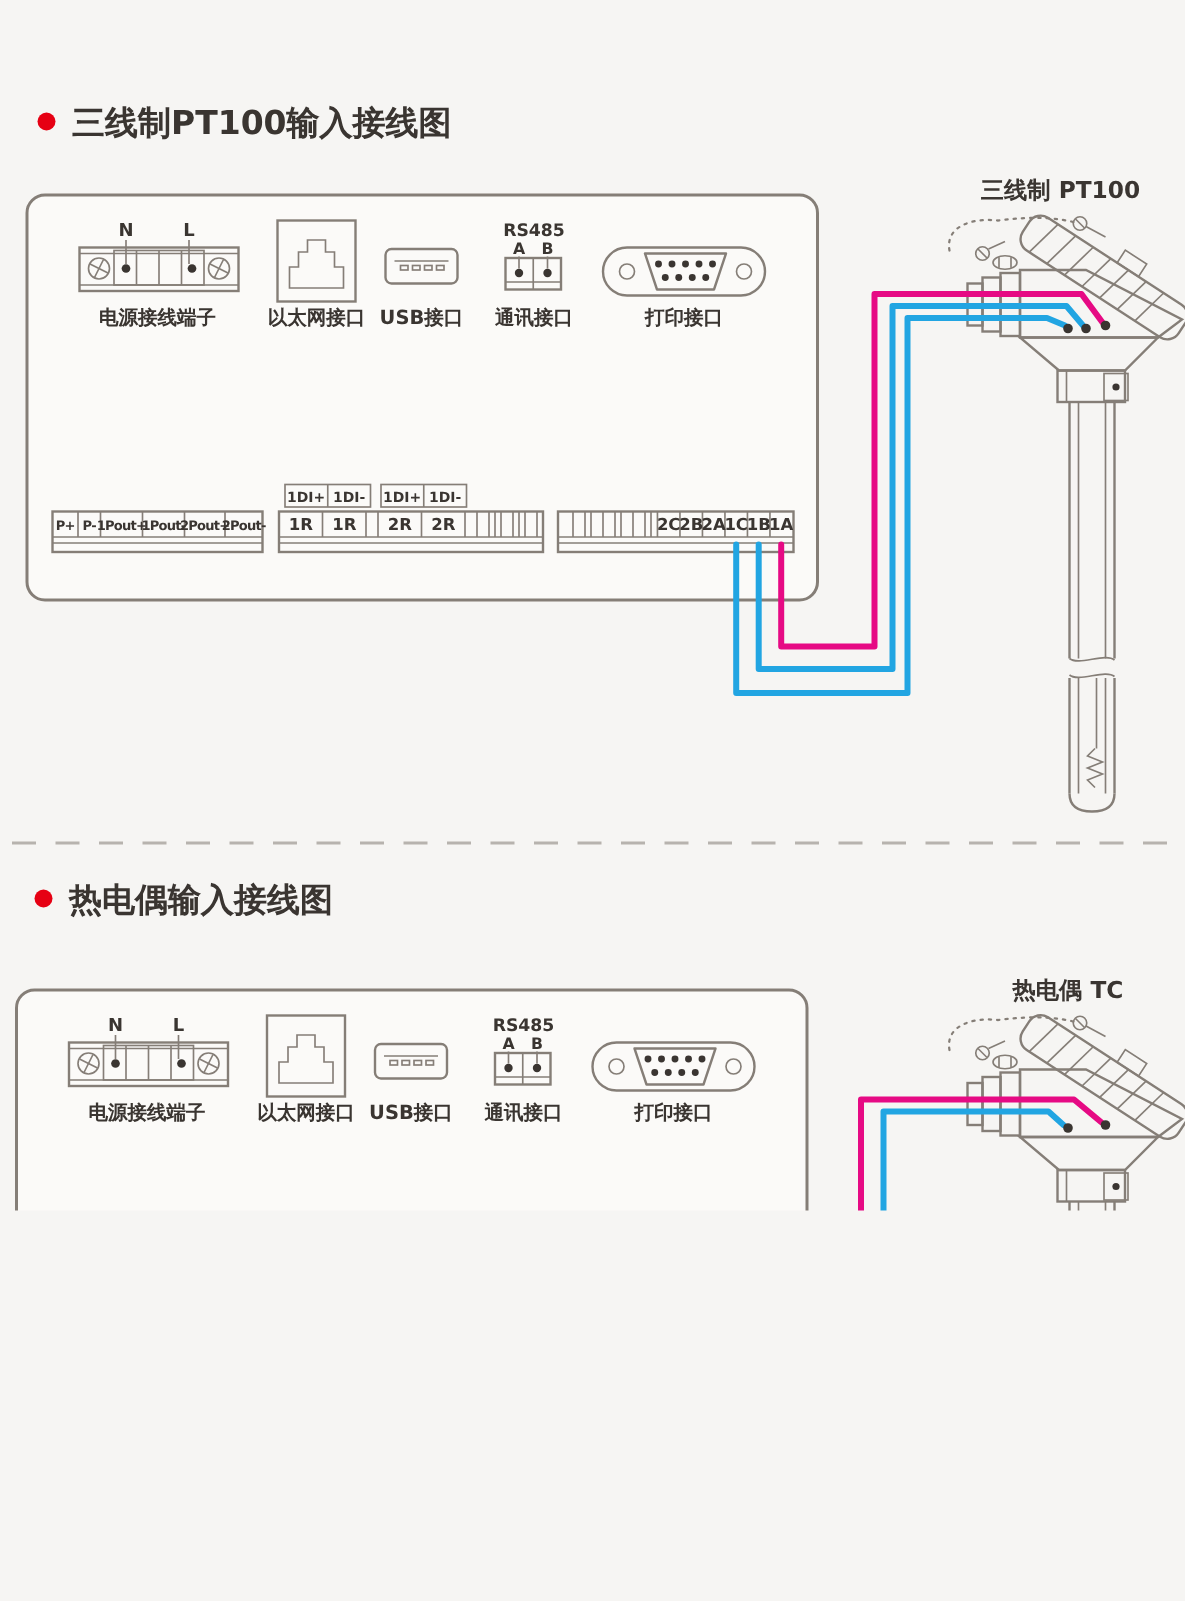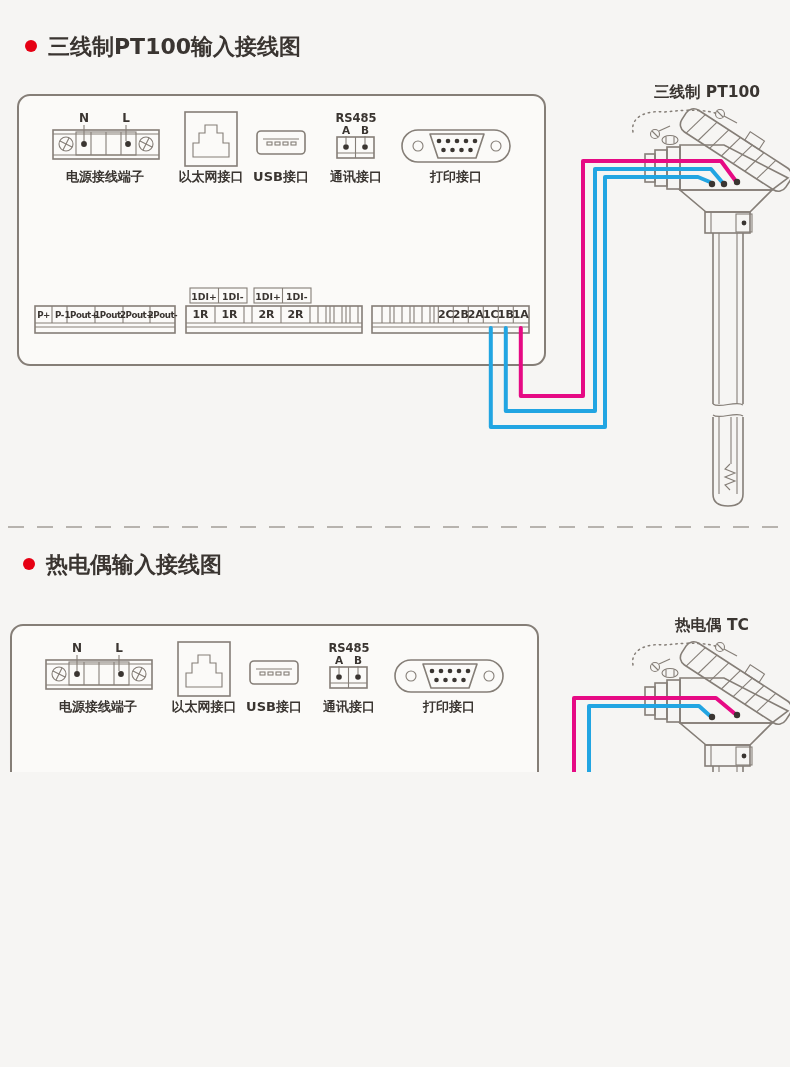--- a/index.html
+++ b/index.html
@@ -1,20 +1,20 @@
 <!DOCTYPE html>
 <html style="--bg: #f6f5f3; --panel: #fbfaf8; --line: #857e77; --ink: #3a3531; --wire_hot: #e60a84; --wire_cold: #22a5e2; --bullet: #e60013; --divider: #b7b3ae;"><head>
 <meta charset="utf-8">
 <style>
   :root{
     --bg:#f6f5f3; --panel:#fbfaf8; --line:#857e77; --ink:#3a3531;
     --wire_hot:#e60a84; --wire_cold:#22a5e2; --bullet:#e60013; --divider:#b7b3ae;
   }
   html,body{margin:0;padding:0;background:var(--bg);}
-  .stage{width:790px;height:772px;position:relative;overflow:hidden;}
+  .stage{width:790px;height:772px;position:relative;overflow:hidden;margin-top:35px;}
   svg{display:block;}
   text{font-family:"DejaVu Sans","Liberation Sans",sans-serif;fill:var(--ink);}
   .title{font-size:22px;font-weight:600;}
   .cap{font-size:13px;font-weight:700;text-anchor:middle;}
   .cell{font-size:11px;font-weight:700;text-anchor:middle;}
   .cell-sm{font-size:8.7px;font-weight:700;text-anchor:middle;letter-spacing:-0.5px;}
   .mini{font-size:9.3px;font-weight:700;text-anchor:middle;}
   .nl{font-size:12px;font-weight:700;text-anchor:middle;}
   .ab{font-size:10.5px;font-weight:700;text-anchor:middle;}
   .rs{font-size:11.5px;font-weight:700;text-anchor:middle;}

